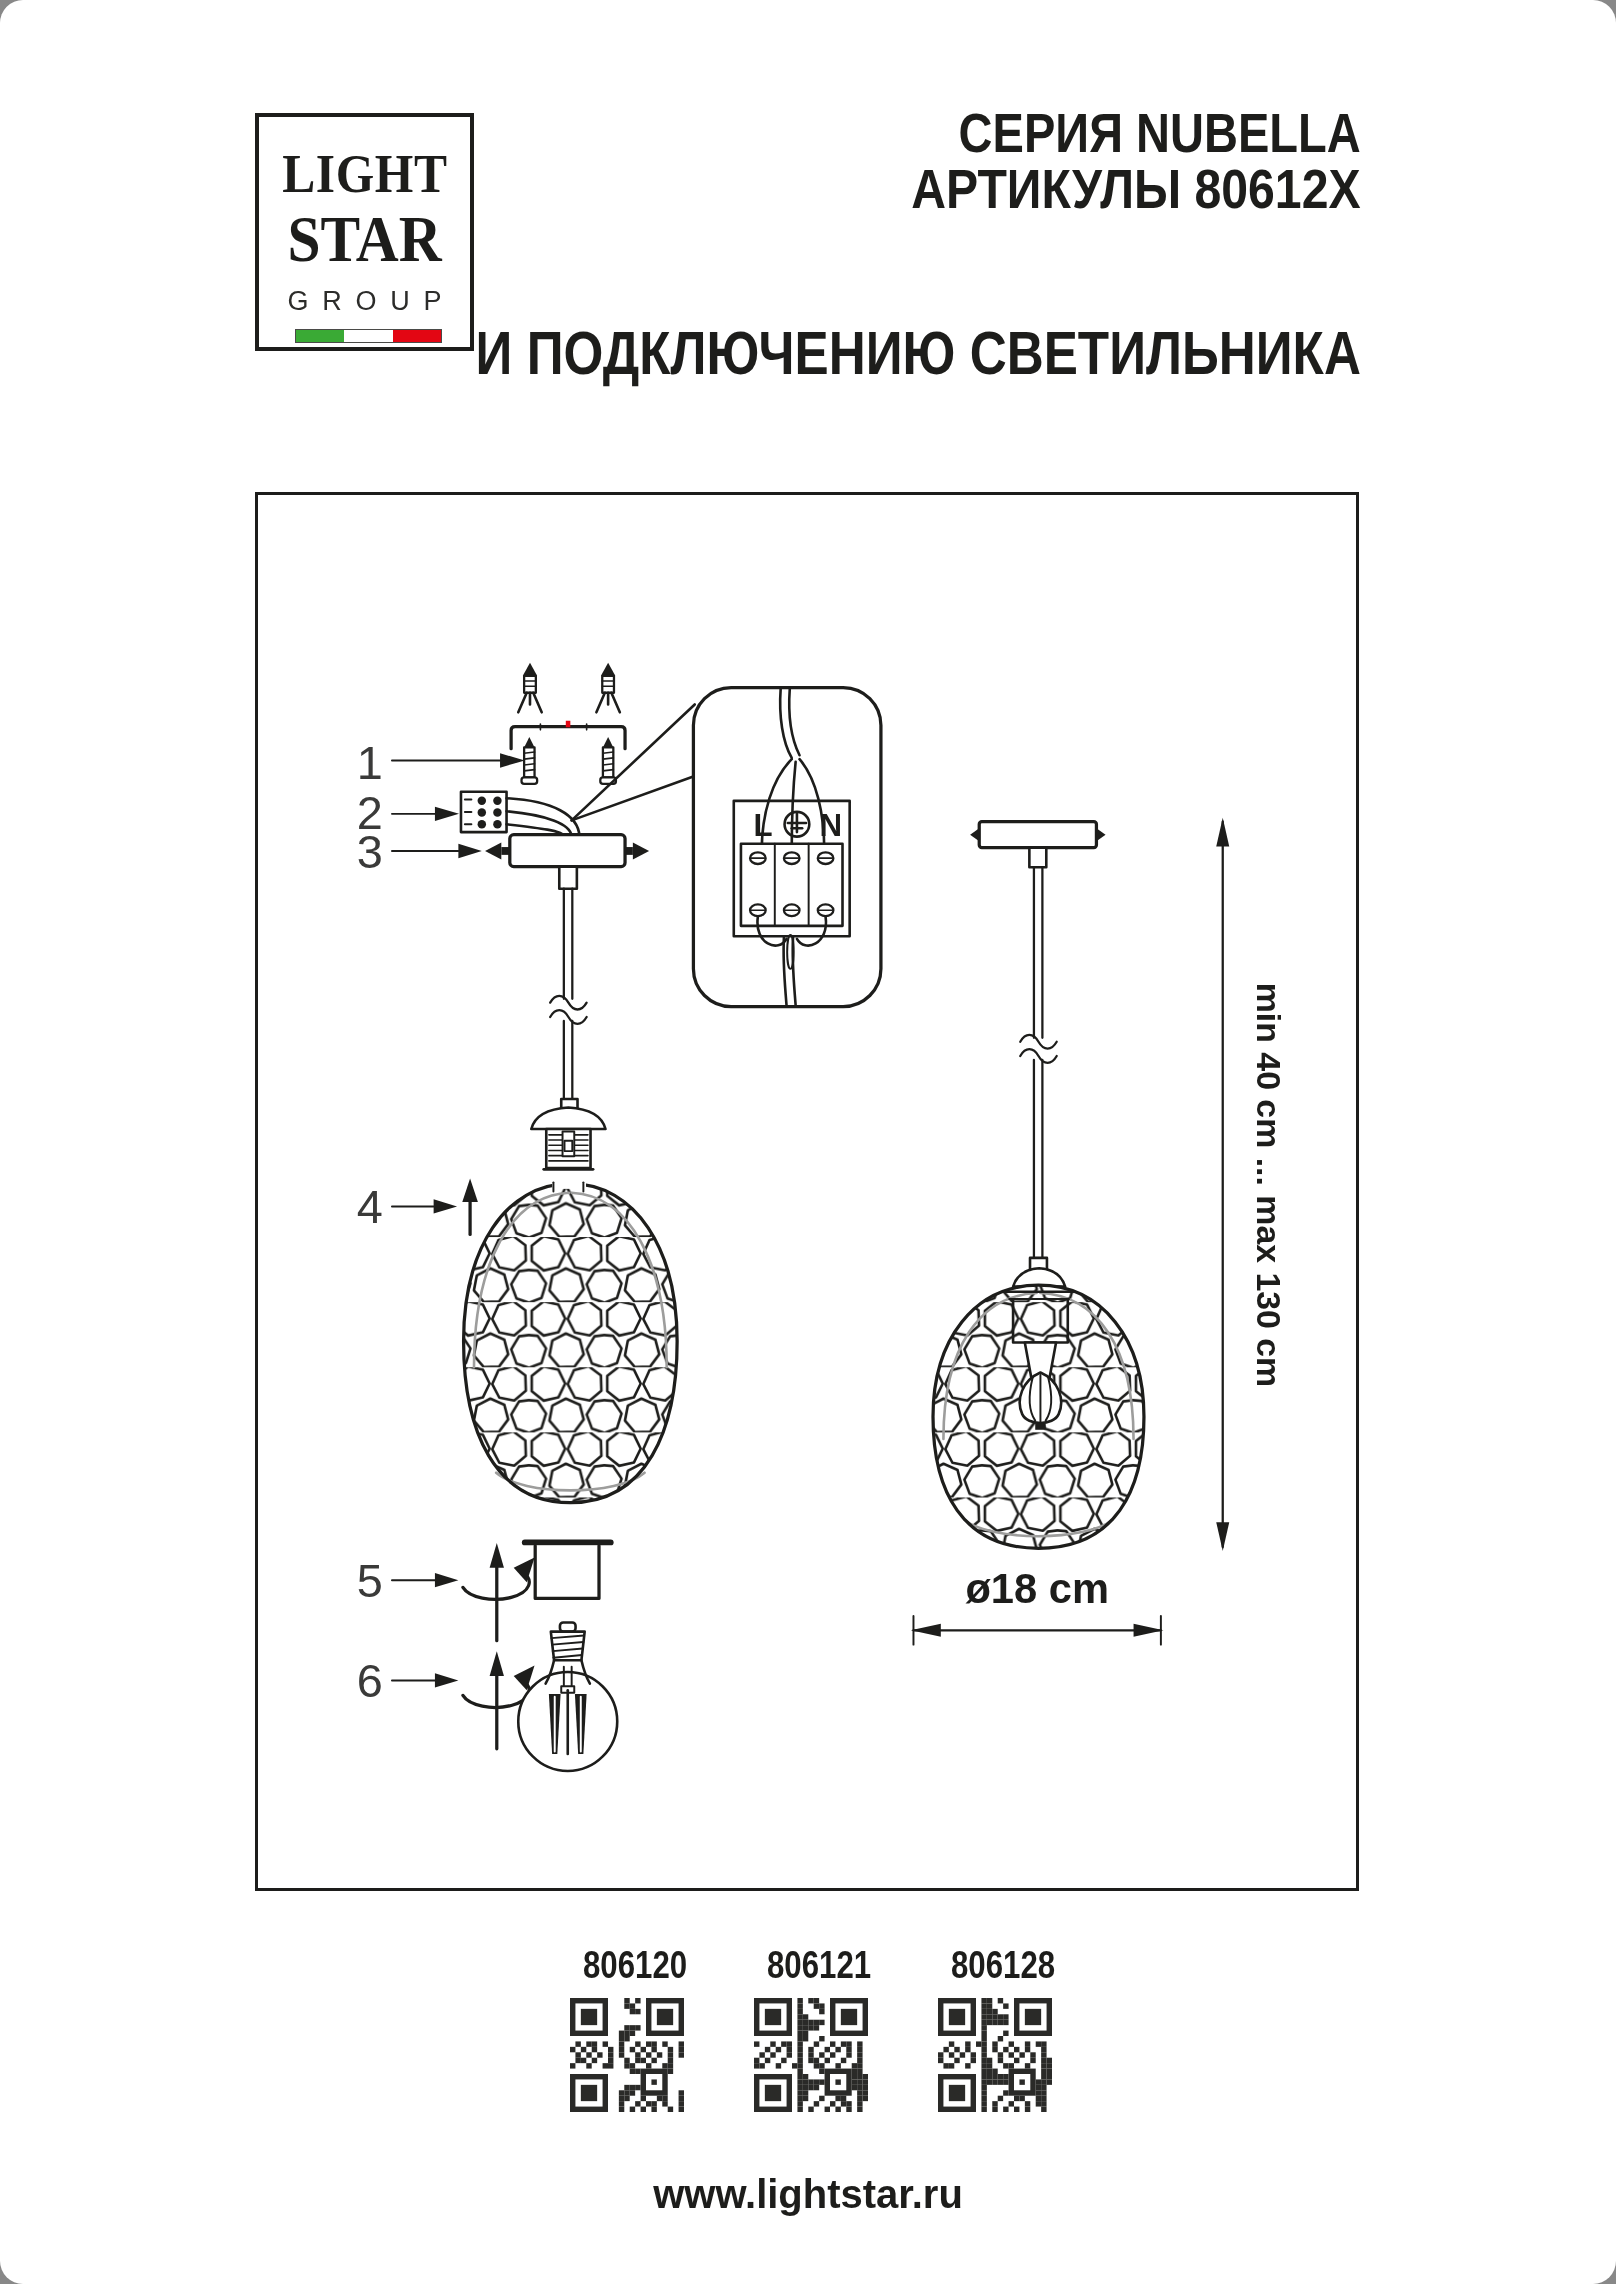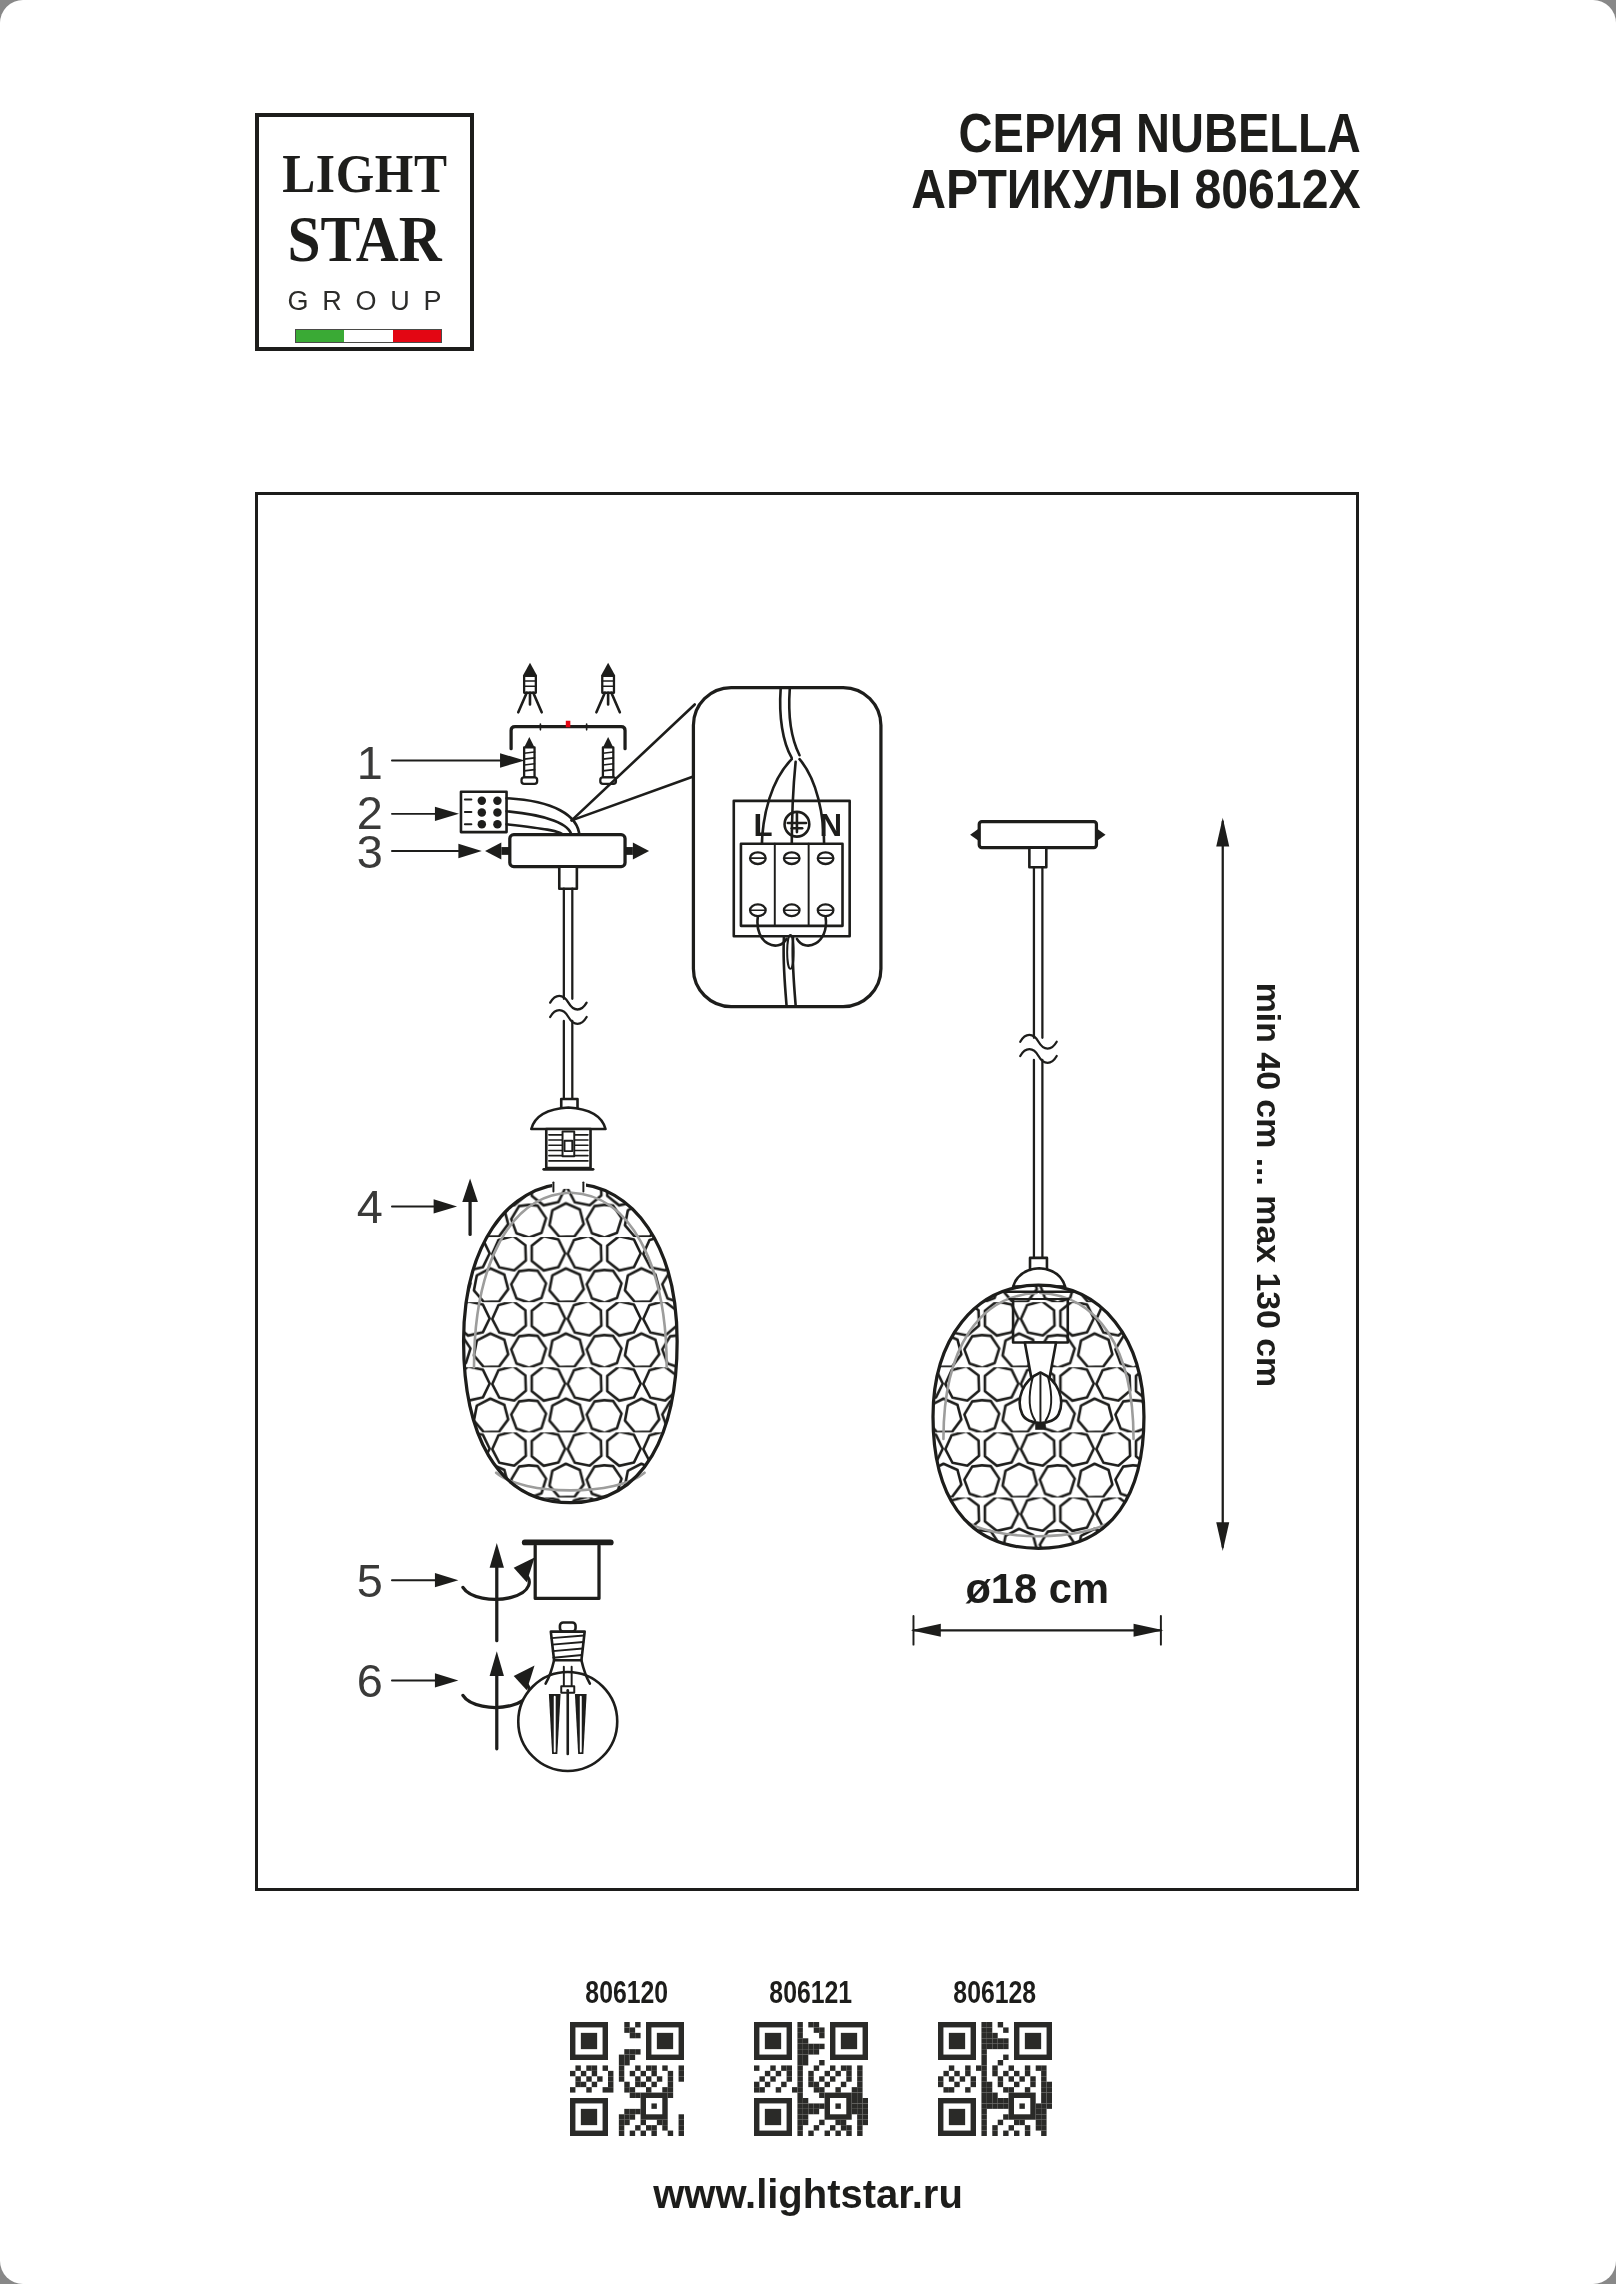--- a/index.html
+++ b/index.html
@@ -22,21 +22,21 @@
   .hdr>span{display:inline-block;transform-origin:right center;}
   .hdr-series{top:105px;font-size:56px;}  .hdr-series>span{transform:scaleX(0.84);}
   .hdr-articles{top:161px;font-size:56px;} .hdr-articles>span{transform:scaleX(0.86);}
   .hdr-instr1{top:263px;font-size:61px;}  .hdr-instr1>span{transform:scaleX(0.88);}
   .hdr-instr2{top:323px;font-size:61px;}  .hdr-instr2>span{transform:scaleX(0.84);}
   
   .frame{position:absolute;left:255px;top:492px;width:1104px;height:1399px;border:3.3px solid #1d1d1b;box-sizing:border-box;}
   svg.diagram{position:absolute;left:0;top:0;width:1616px;height:2284px;}
   
   .qr-item{position:absolute;width:114px;text-align:center;}
-  .qr-label{font-size:31px;font-weight:700;line-height:1;margin-bottom:14.3px;white-space:nowrap;margin-top:32px;}
+  .qr-label{font-size:39px;font-weight:700;line-height:1;margin-bottom:14.3px;white-space:nowrap;}
   .qr-label>span{display:inline-block;transform:scaleX(0.8);transform-origin:center;}
   
   .footer{position:absolute;left:0;top:2172px;width:1616px;text-align:center;font-size:40px;font-weight:700;}
 </style>
 </head>
 <body>
 
 <div id="page">
 
   <div class="logo-box">
@@ -45,20 +45,21 @@
     <div class="logo-group"><span>GROUP</span></div>
     <div class="logo-flag">
       <i style="background:#3aaa35"></i>
       <i style="background:#ffffff"></i>
       <i style="background:#e30613"></i>
     </div>
   </div>
 
   <div class="hdr hdr-series"><span>СЕРИЯ NUBELLA</span></div>
   <div class="hdr hdr-articles"><span>АРТИКУЛЫ 80612X</span></div>
+  <div class="hdr hdr-instr2"><span>И ПОДКЛЮЧЕНИЮ СВЕТИЛЬНИКА</span></div>
 
   <div class="frame"></div>
 
   <svg class="diagram" viewBox="0 0 2482 3508" stroke-linecap="round" stroke-linejoin="round">
     <defs>
       <polygon id="cell" points="27,0 16.8,21.1 -6,26.3 -24.3,11.7 -24.3,-11.7 -6,-26.3 16.8,-21.1" fill="none" stroke="#1d1d1b" stroke-width="4"></polygon>
       <pattern id="cells" width="116" height="100" patternUnits="userSpaceOnUse">
         <use href="#cell" transform="translate(29,25)"></use>
         <use href="#cell" transform="translate(87,25) rotate(24)"></use>
         <use href="#cell" transform="translate(0,75) rotate(43)"></use>

